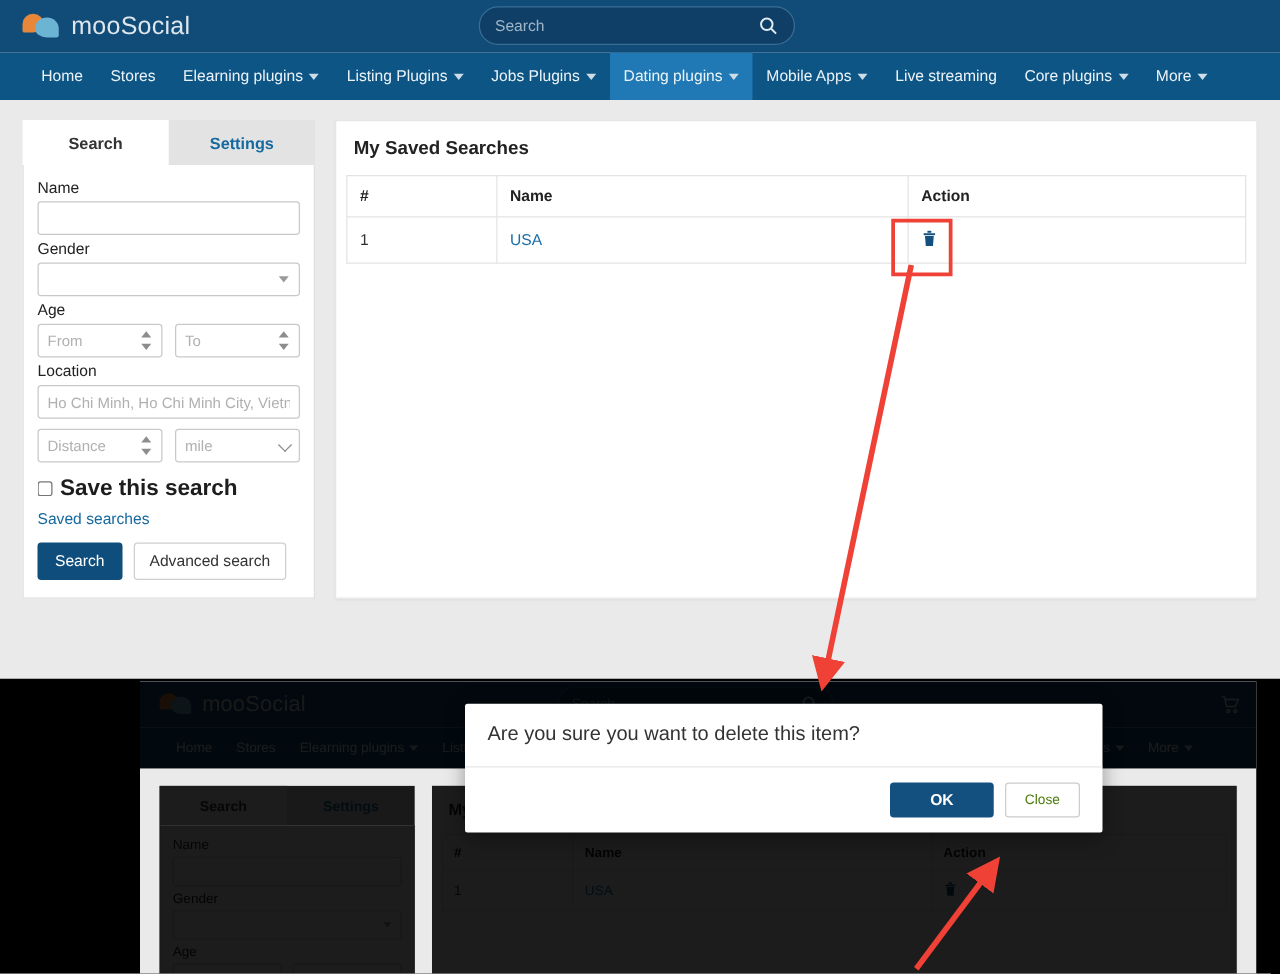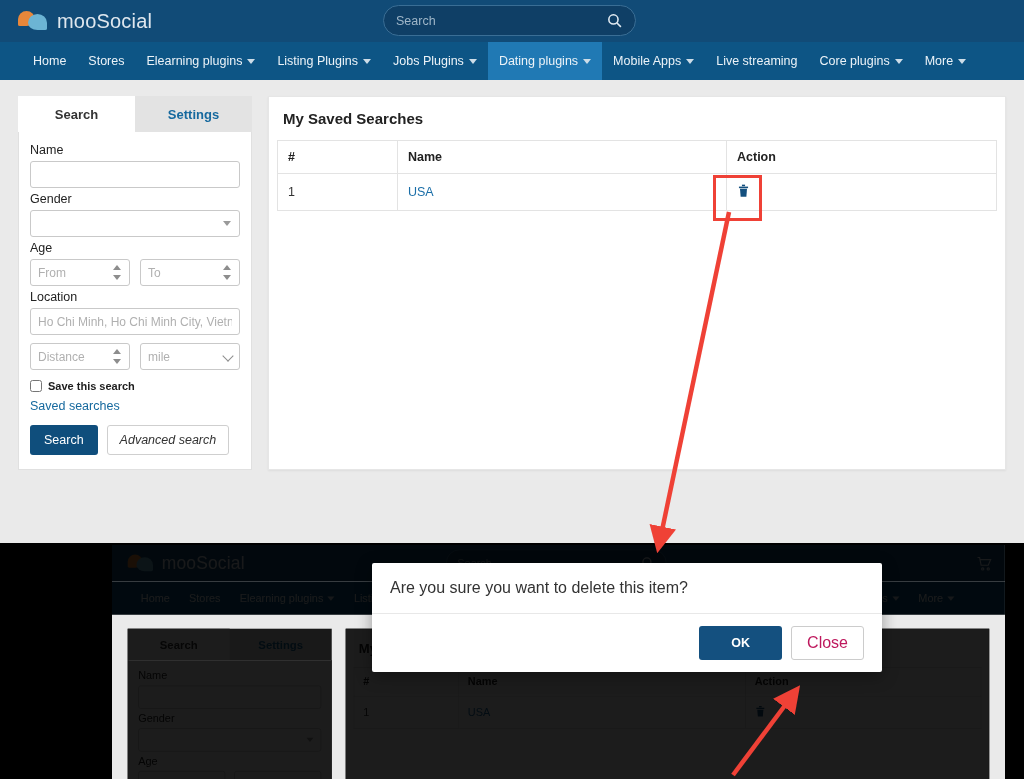--- a/index.html
+++ b/index.html
@@ -101,30 +101,30 @@
   }
   .spin i { display: block; width: 0; height: 0; border-left: 4px solid transparent; border-right: 4px solid transparent; }
   .spin i.up { border-bottom: 5px solid #8d8d8d; }
   .spin i.dn { border-top: 5px solid #8d8d8d; }
   .chev {
     position: absolute; right: 8px; top: 9px; width: 8px; height: 8px;
     border-right: 1.6px solid #8d8d8d; border-bottom: 1.6px solid #8d8d8d; transform: rotate(45deg);
   }
   .save-line { display: flex; align-items: center; gap: 6px; margin-top: 10px; }
   .save-line input[type=checkbox] { width: 12px; height: 12px; margin: 0; }
-  .save-line span { font-size: 11px; font-weight: bold; color: #1d1d1d; text-align: center; }
+  .save-line span { font-size: 18px; font-weight: bold; color: #1d1d1d; text-align: center; }
   .saved-link { display: block; margin-top: 7px; font-size: 12.5px; color: #16699e; cursor: pointer; }
   .btn-row { display: flex; gap: 9px; margin-top: 12px; }
   .btn-primary {
     background: #0f4e7c; color: #fff; border: none; border-radius: 3px;
     padding: 7px 14px; font-size: 12.5px; font-family: inherit; cursor: pointer;
   }
   .btn-default {
     background: #fff; color: #333; border: 1px solid #cfcfcf; border-radius: 3px;
-    padding: 7px 12px; font-size: 12.5px; font-family: inherit; cursor: pointer; font-style: italic;
+    padding: 7px 12px; font-size: 12.5px; font-family: inherit; cursor: pointer;
   }
 
   
   .main-panel { flex: 1; background: #fff; border: 1px solid #e6e6e6; box-shadow: 0 1px 2px rgba(0,0,0,.06); }
   .panel-head { padding: 13px 14px; font-size: 15px; font-weight: bold; color: #222; }
   .tbl { width: calc(100% - 16px); margin: 0 8px; border-collapse: collapse; }
   .tbl th, .tbl td { border: 1px solid #e3e3e3; padding: 9px 10px; text-align: left; font-size: 12.5px; }
   .tbl th { font-weight: bold; color: #222; }
   .tbl td { color: #333; }
   .cell-link { color: #1a6ea8; cursor: pointer; }
@@ -150,22 +150,22 @@
     background: #fff; box-shadow: 0 4px 16px rgba(0,0,0,.35); border-radius: 2px;
   }
   .modal-head { padding: 16px 18px; font-size: 15px; font-weight: bold; color: #1c1c1c; border-bottom: 1px solid #e8e8e8; }
   .modal-body { padding: 16px 18px; font-size: 16px; color: #333; border-bottom: 1px solid #e8e8e8; }
   .modal-foot { padding: 12px 18px; display: flex; justify-content: flex-end; gap: 9px; }
   .btn-ok {
     background: #14507f; color: #fff; border: none; border-radius: 3px;
     padding: 7px 32px; font-size: 12.5px; font-family: inherit; font-weight: bold; cursor: pointer;
   }
   .btn-close {
-    background: #fff; color: #be185d; border: 1px solid #ccc; border-radius: 3px;
-    padding: 7px 15px; font-size: 16px; font-family: inherit; cursor: pointer;
+    background: #fff; color: #4d7c0f; border: 1px solid #ccc; border-radius: 3px;
+    padding: 7px 15px; font-size: 11px; font-family: inherit; cursor: pointer;
   }
 
   .arrows { position: absolute; left: 0; top: 0; width: 1024px; height: 779px; pointer-events: none; }
 </style>
 </head>
 <body>
 
 <div class="page-root">
 
   <div class="live-page">

